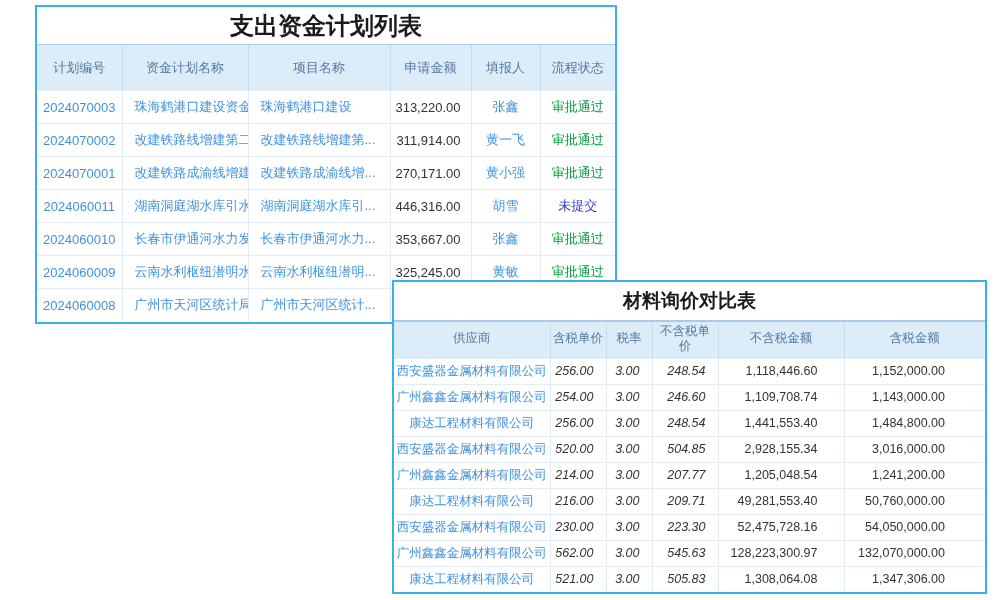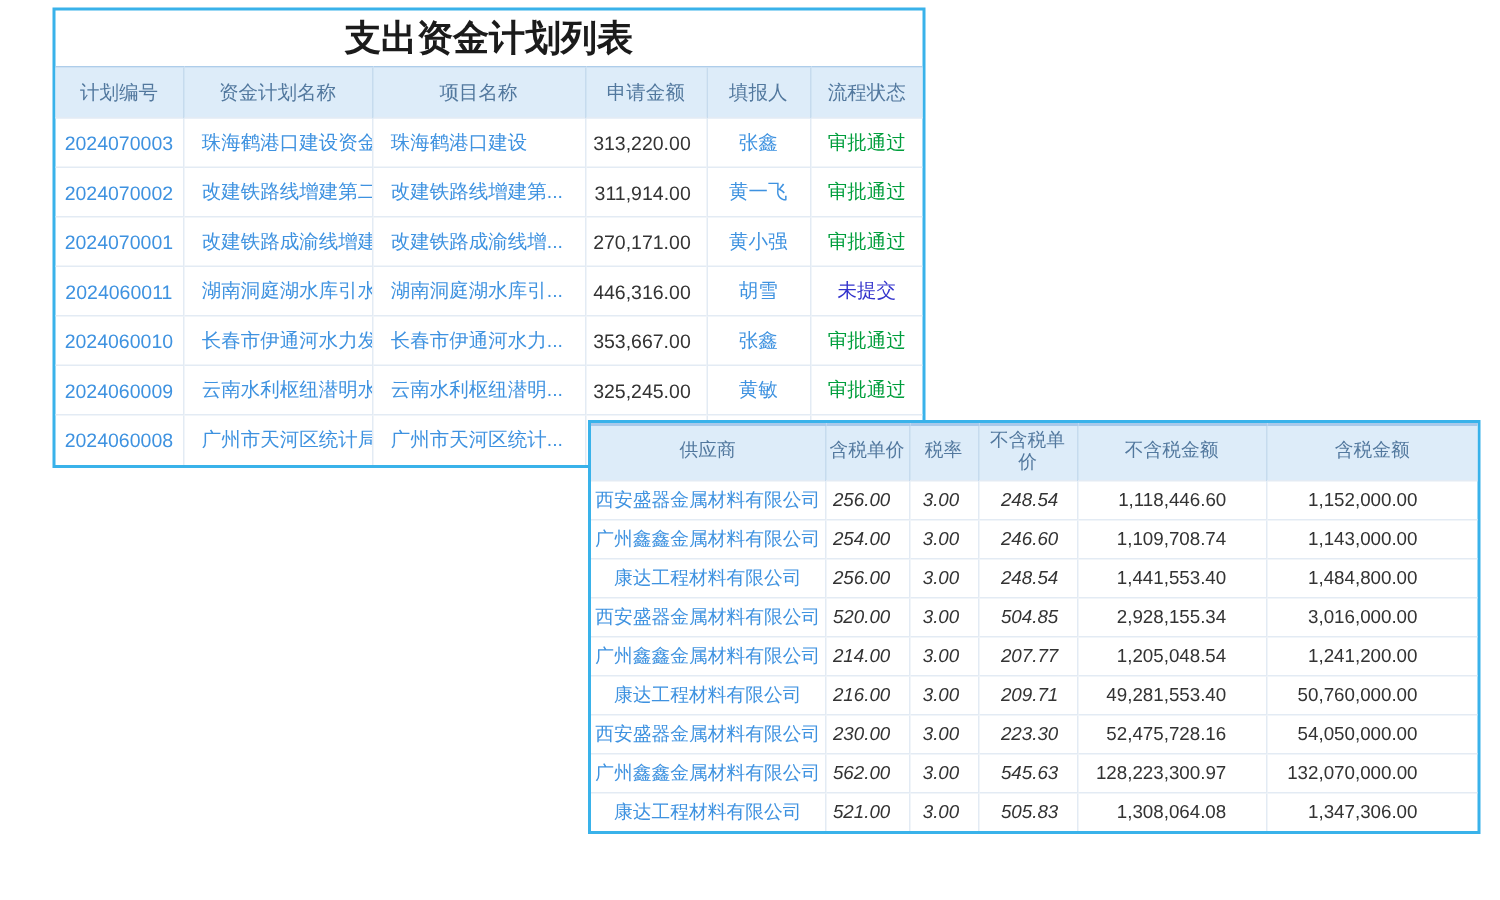--- a/index.html
+++ b/index.html
@@ -27,21 +27,21 @@
     border-left:1px solid #c6dbee;
   }
   th:first-child{border-left:none;}
   td{
     border-top:1px solid #e3ebf4;border-left:1px solid #e3ebf4;
     vertical-align:middle;white-space:nowrap;overflow:hidden;
     color:#333333;
   }
   td:first-child{border-left:none;}
   
-  .t1 thead tr{height:34px;margin-top:47px;}
+  .t1 thead tr{height:46px;margin-top:47px;}
   .t1 th{font-size:13px;border-top:1px solid #aecdea;}
   .t1 tbody tr{height:33px;}
   .t1 td{font-size:13px;}
   .t1 .c0{text-align:center;color:#3e92e0;}
   .t1 .c1,.t1 .c2{text-align:left;padding-left:12px;color:#3e92e0;}
   .t1 .c3{text-align:right;padding-right:10px;color:#333333;}
   .t1 .c4{text-align:center;color:#3e92e0;}
   .t1 .c5{text-align:center;}
   
   .t2 thead tr{height:37px;font-family:Liberation Mono, monospace;}
@@ -134,20 +134,21 @@
           <td class="c2">广州市天河区统计...</td>
           <td class="c3"></td>
           <td class="c4"></td>
           <td class="c5"></td>
         </tr>
       </tbody>
   </table>
 </section>
 
 <section class="card card2">
+  <div class="card-title">材料询价对比表</div>
   <table class="t2">
     <colgroup>
       <col style="width:156px">
         <col style="width:56px">
         <col style="width:46px">
       <col style="width:66px">
         <col style="width:126px">
         <col style="width:141px">
     </colgroup>
     <thead>

